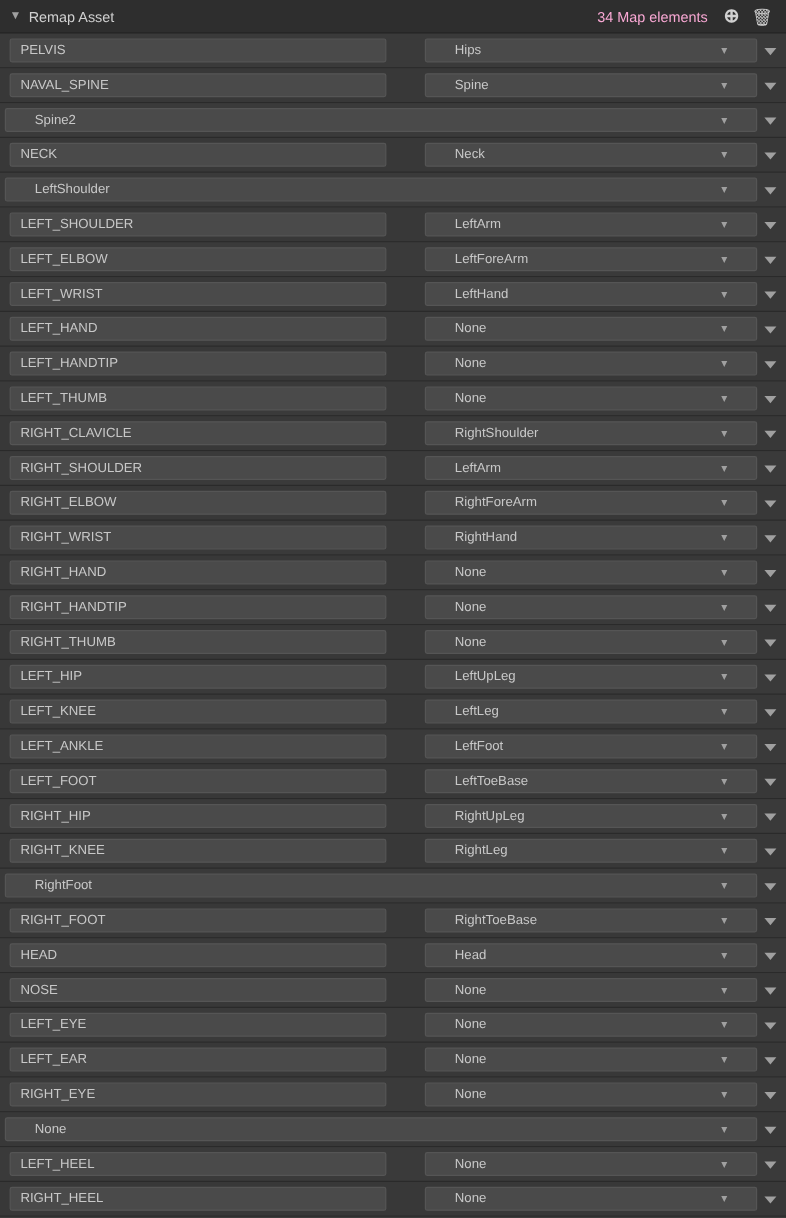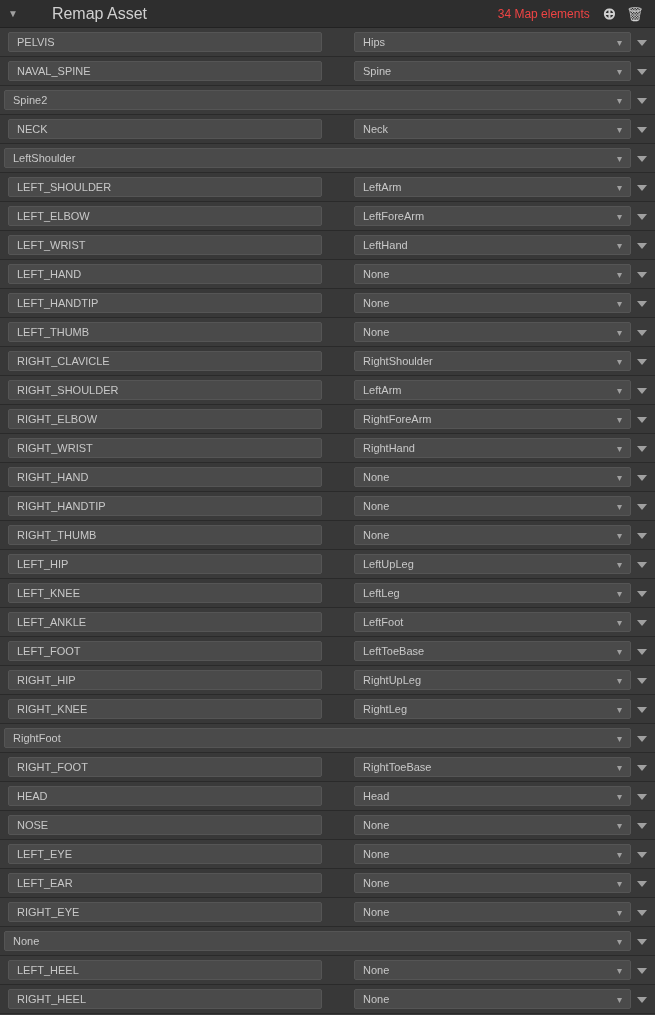--- a/index.html
+++ b/index.html
@@ -23,38 +23,37 @@
       border-bottom: 1px solid #222;
       height: 28px;
     }
     .header-left {
       display: flex;
       align-items: center;
       gap: 6px;
     }
     .header-title {
       color: #d0d0d0;
-      font-size: 16px;
-      margin-left: 28px;
+      font-size: 12px;
     }
     .header-icons {
       display: flex;
       gap: 4px;
     }
     .icon-btn {
       background: none;
       border: none;
       color: #d0d0d0;
       cursor: pointer;
       font-size: 14px;
       padding: 0 3px;
       line-height: 1;
     }
     .map-count {
-      color: #ef4444;
+      color: #f9a8d4;
       font-size: 12px;
     }
     .rows-container {
       width: 100%;
     }
     .row {
       display: flex;
       align-items: center;
       height: 29px;
       border-bottom: 1px solid #2a2a2a;
@@ -87,21 +86,21 @@
       display: flex;
       align-items: center;
       padding: 0 4px;
       gap: 2px;
     }
     .dropdown-btn {
       flex: 1;
       background: #4a4a4a;
       border: 1px solid #555;
       border-radius: 2px;
-      padding: 3px 8px;
+      padding: 3px 24px;
       color: #c8c8c8;
       font-size: 11px;
       text-align: left;
       cursor: pointer;
       display: flex;
       align-items: center;
       justify-content: space-between;
     }
     .chevron-icon {
       color: #a0a0a0;

